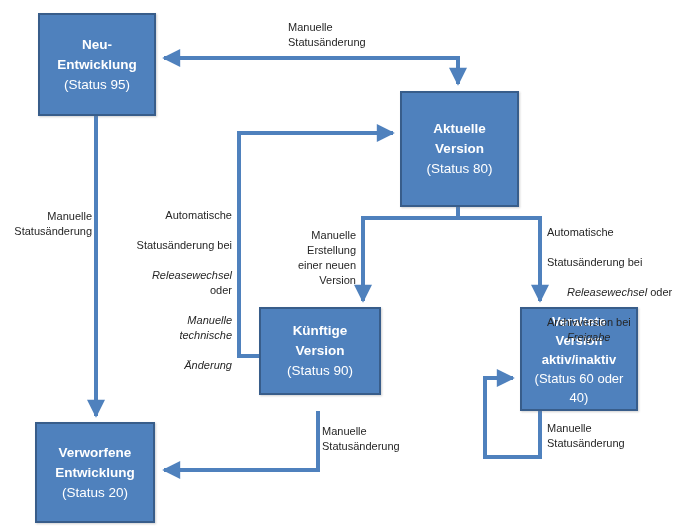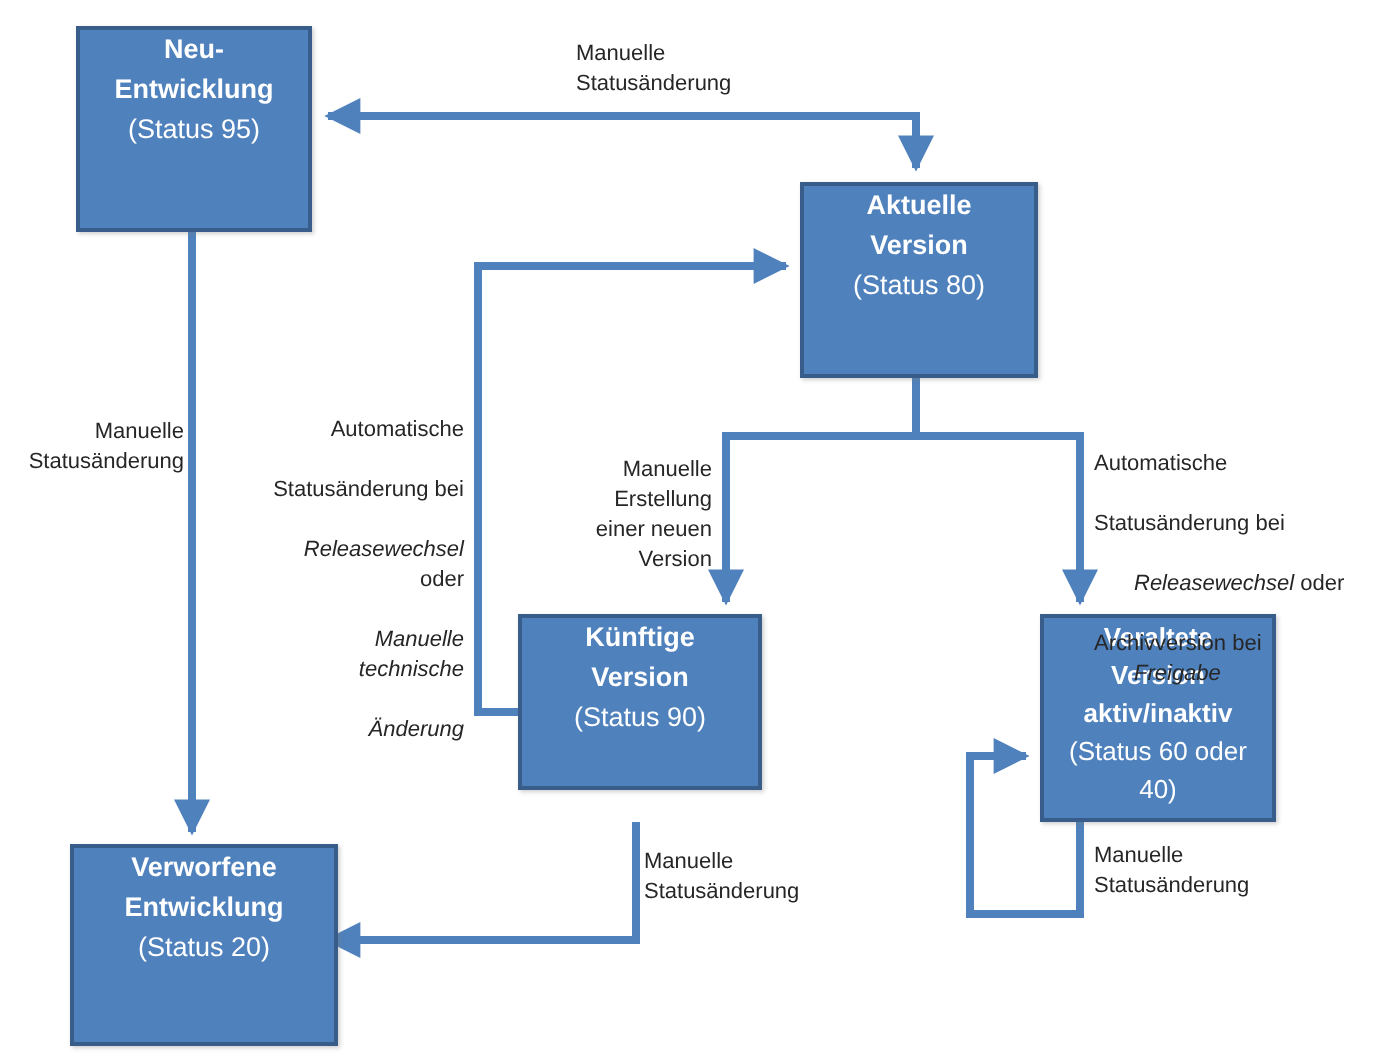--- a/index.html
+++ b/index.html
@@ -27,21 +27,21 @@
   .arrowhead { fill: var(--connector, #4f81bd); }
   .node {
     position: absolute;
     box-sizing: border-box;
     background: var(--node-fill, #4f81bd);
     border: 2px solid var(--node-border, #385d8a);
     color: var(--node-text, #ffffff);
     display: flex;
     flex-direction: column;
     align-items: center;
-    justify-content: flex-start;
+    justify-content: center;
     text-align: center;
     z-index: 2;
     font-size: 13.5px;
     line-height: 20px;
     box-shadow: 1px 1px 2px rgba(120,120,120,0.35);
   }
   .node.tight { line-height: 19px; font-size: 13px; }
   .node-title { font-weight: bold; white-space: pre-line; }
   .node-status { font-weight: normal; white-space: pre-line; }
   .lbl {
@@ -85,41 +85,41 @@
 
     <path class="edge" d="M 540 411 V 457 H 485 V 378 H 513" marker-end="url(#arrow)"></path>
   </svg>
 
   <div class="node" style="left:38px; top:13px; width:118px; height:103px;">
     <div class="node-title">Neu-
 Entwicklung</div>
     <div class="node-status">(Status 95)</div>
   </div>
 
-  <div class="node" style="left:400px; top:91px; width:119px; height:98px;">
+  <div class="node" style="left:400px; top:91px; width:119px; height:116px;">
     <div class="node-title">Aktuelle
 Version</div>
     <div class="node-status">(Status 80)</div>
   </div>
 
   <div class="node" style="left:259px; top:307px; width:122px; height:88px;">
     <div class="node-title">Künftige
 Version</div>
     <div class="node-status">(Status 90)</div>
   </div>
 
   <div class="node tight" style="left:520px; top:307px; width:118px; height:104px;">
     <div class="node-title">Veraltete
 Version
 aktiv/inaktiv</div>
     <div class="node-status">(Status 60 oder
 40)</div>
   </div>
 
-  <div class="node" style="left:35px; top:422px; width:134px; height:101px;">
+  <div class="node" style="left:35px; top:422px; width:120px; height:101px;">
     <div class="node-title">Verworfene
 Entwicklung</div>
     <div class="node-status">(Status 20)</div>
   </div>
 
   <div class="lbl align-l" style="left:288px; top:20px; width:120px;">Manuelle
 Statusänderung</div>
 
   <div class="lbl align-r" style="left:8px; top:209px; width:84px;">Manuelle
 Statusänderung</div>

